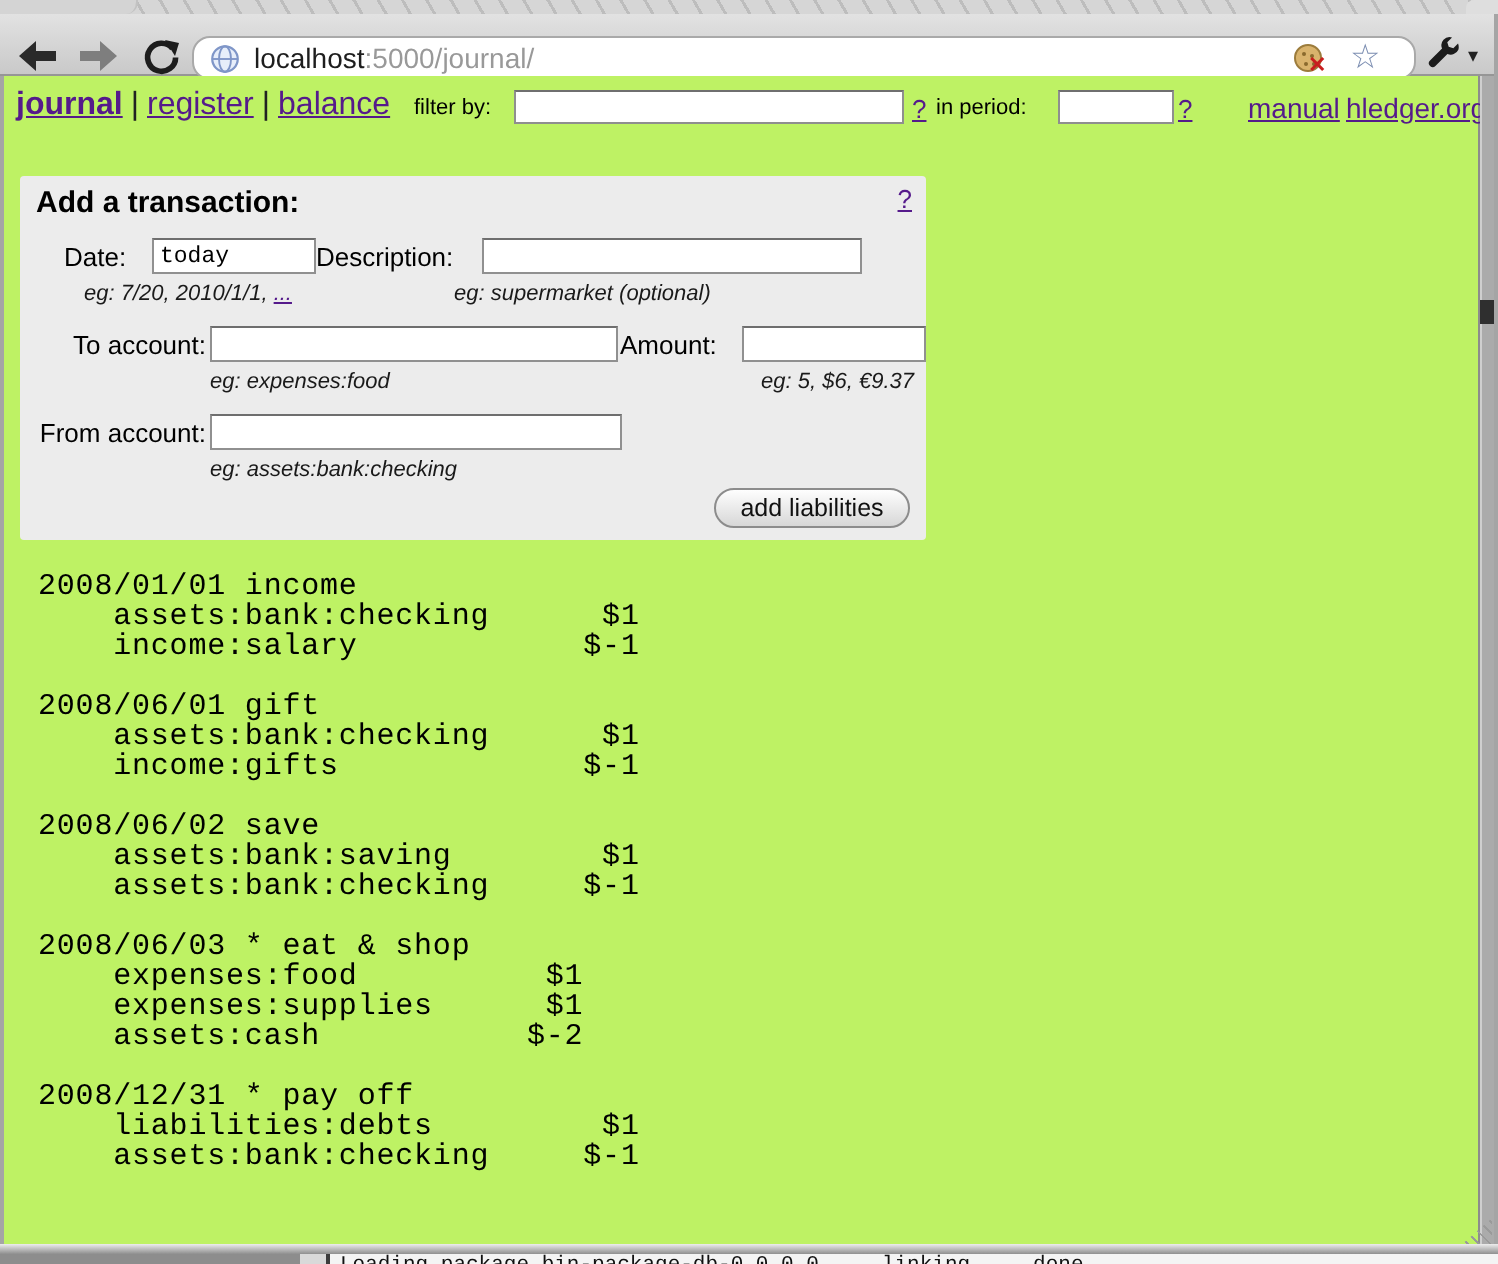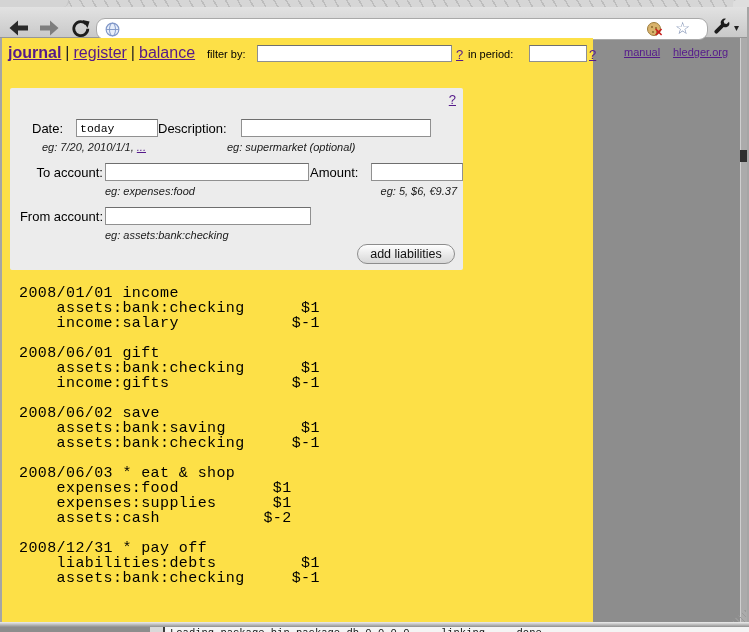--- a/index.html
+++ b/index.html
@@ -25,33 +25,33 @@
   .cookie{position:absolute;left:550px;top:3px;width:14px;height:14px;border-radius:50%;
     background:#d9b36c;border:1px solid #9c7c3c;box-sizing:border-box;}
   .cookie .crumbs{position:absolute;left:3px;top:3px;width:2px;height:2px;border-radius:50%;
     background:#8a6a2d;box-shadow:4px 1px 0 #8a6a2d,1px 5px 0 #8a6a2d,5px 5px 0 #8a6a2d;}
   .cookie .blocked{position:absolute;left:6px;top:3px;color:#c81e1e;font-size:11px;font-weight:bold;}
   .star{position:absolute;left:578px;top:-1px;font-size:17px;color:#7b8db1;cursor:pointer;}
   .wrench{position:absolute;left:712px;top:11px;width:30px;height:22px;cursor:pointer;}
   .caret{position:absolute;left:22px;top:4px;font-size:10px;color:#222;}
 
   
-  .page{position:absolute;left:0;top:38px;width:593px;height:586px;background:#fde047;
+  .page{position:absolute;left:0;top:38px;width:739px;height:586px;background:#bef264;
     border-left:2px solid #a5a5a5;box-sizing:border-box;}
   a{color:#551a8b;text-decoration:underline;cursor:pointer;}
 
   .navbar{position:absolute;left:0;top:2px;width:747px;height:32px;}
   .nav-views{position:absolute;left:6px;top:4px;font-size:16px;color:#222;}
   .nav-views a{margin:0 4px;}
   .nav-views a.current{font-weight:bold;}
   .nav-label{position:absolute;top:8px;font-size:11px;color:#000;}
   .nav-input{position:absolute;top:5px;height:15px;border:1px solid #8f8f8f;border-top-color:#6f6f6f;
     font-size:12px;padding:0 3px;}
   .nav-help{position:absolute;top:7px;font-size:13px;}
-  .nav-right{position:absolute;top:6px;font-size:11px;}
+  .nav-right{position:absolute;top:6px;font-size:14px;}
 
   
   .panel{position:absolute;left:8px;top:50px;width:453px;height:182px;background:#ececec;
     border-radius:2px;font-size:13px;color:#000;}
   .panel-title{position:absolute;left:8px;top:5px;font-size:15px;font-weight:bold;}
   .panel-help{position:absolute;right:7px;top:4px;font-size:13px;}
   .flabel{position:absolute;font-size:13px;white-space:nowrap;text-align:right;}
   .finput{position:absolute;height:14px;border:1px solid #909090;border-top-color:#6e6e6e;
     background:#fff;font-family:"Liberation Mono",monospace;font-size:11.5px;padding:1px 3px;}
   .hint{position:absolute;font-style:italic;font-size:11px;color:#1a1a1a;white-space:nowrap;}
@@ -106,20 +106,21 @@
       <polygon points="12.5,1 19.5,2.5 17.5,9" fill="#1d1d1d"></polygon>
     </svg>
   </div>
 
   <div class="addressbar">
     <svg class="globe" width="15" height="15" viewBox="0 0 16 16">
       <circle cx="8" cy="8" r="6.8" fill="#e7eefa" stroke="#7f96c8" stroke-width="1.2"></circle>
       <ellipse cx="8" cy="8" rx="3.2" ry="6.8" fill="none" stroke="#7f96c8" stroke-width="1"></ellipse>
       <line x1="1.2" y1="8" x2="14.8" y2="8" stroke="#7f96c8" stroke-width="1"></line>
     </svg>
+    <div class="url"><span class="host">localhost</span><span class="path">:5000/journal/</span></div>
     <div class="cookie">
       <div class="crumbs"></div>
       <div class="blocked">✕</div>
     </div>
     <div class="star">☆</div>
   </div>
 
   <div class="wrench">
     <svg width="19" height="19" viewBox="0 0 24 24">
       <path fill="#1c1c1c" d="M21.7 8.7a5.2 5.2 0 0 1-6.9 2.6l-7.6 7.6a2.4 2.4 0 0 1-3.4-3.4l7.6-7.6a5.2 5.2 0 0 1 6.3-7l-3 3 .9 2.9 2.9.9 3-3c.5 1.3.6 2.7.2 4z"></path>
@@ -136,20 +137,21 @@
     <input class="nav-input" style="left: 255px; width: 187px;" value="">
     <a class="nav-help" style="left:454px">?</a>
     <span class="nav-label" style="left:466px">in period:</span>
     <input class="nav-input" style="left: 527px; width: 50px;" value="">
     <a class="nav-help" style="left:587px">?</a>
     <a class="nav-right" style="left:622px">manual</a>
     <a class="nav-right" style="left:671px">hledger.org</a>
   </div>
 
   <div class="panel">
+    <div class="panel-title">Add a transaction:</div>
     <a class="panel-help">?</a>
 
     <span class="flabel" style="left:22px;top:33px">Date:</span>
     <input class="finput" style="left: 66px; top: 31px; width: 74px;" value="today">
     <span class="flabel" style="left:148px;top:33px">Description:</span>
     <input class="finput" style="left: 231px; top: 31px; width: 182px;" value="">
 
     <span class="hint" style="left:32px;top:53px"><span>eg: 7/20, 2010/1/1, </span><a>...</a></span>
     <span class="hint" style="left:217px;top:53px">eg: supermarket (optional)</span>
 

